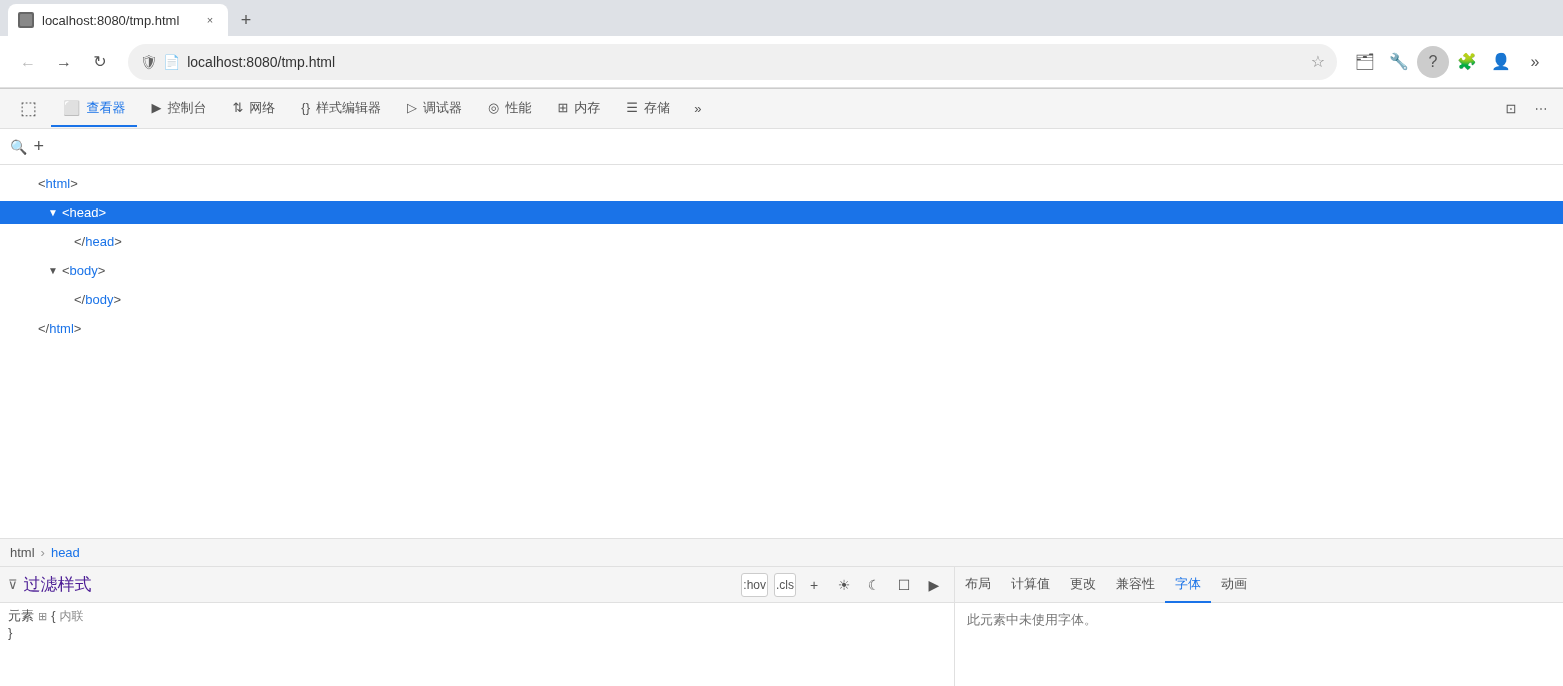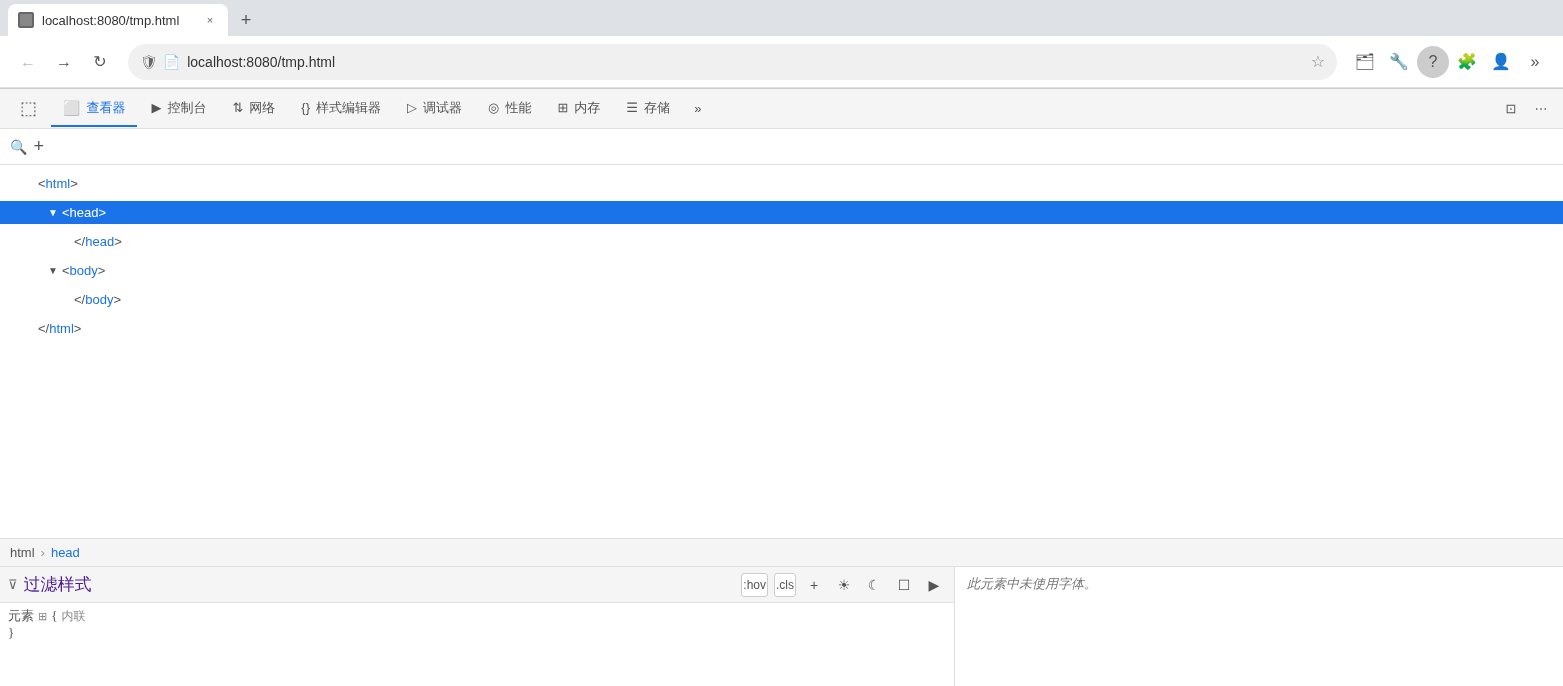--- a/index.html
+++ b/index.html
@@ -64,29 +64,29 @@
     
     .styles-section { display: flex; flex: 0 0 120px; border-top: 1px solid #e0e0e0; }
     .styles-left { flex: 0 0 955px; border-right: 1px solid #e0e0e0; display: flex; flex-direction: column; }
     .styles-right { flex: 1; display: flex; flex-direction: column; }
 
     .styles-toolbar { height: 36px; background: #f5f5f5; display: flex; align-items: center; padding: 0 8px; gap: 6px; border-bottom: 1px solid #e0e0e0; }
     .styles-filter-icon { color: #666; font-size: 13px; }
     .styles-btn { height: 24px; padding: 0 1px; font-size: 12px; color: #555; cursor: pointer; border: 1px solid #ccc; border-radius: 3px; background: #fff; }
     .styles-icon-btn { width: 24px; height: 24px; display: flex; align-items: center; justify-content: center; cursor: pointer; color: #555; font-size: 14px; border-radius: 3px; }
 
-    .styles-content { flex: 1; padding: 4px 8px; font-size: 13px; color: #333; font-family: Liberation Serif, serif; }
+    .styles-content { flex: 1; padding: 4px 8px; font-size: 13px; color: #333; }
     .element-rule { display: flex; align-items: baseline; gap: 4px; flex-wrap: wrap; }
     .rule-selector { color: #555; }
     .rule-brace { color: #555; }
     .rule-inline { color: #888; font-size: 12px; }
     .rule-closing { color: #555; }
 
     .font-panel { flex: 1; padding: 8px 12px; font-size: 13px; color: #555; background: #fff; }
-    .font-empty-msg { color: #777; font-style: italic; }
+    .font-empty-msg { color: #777; }
 
     .right-tabs { height: 36px; background: #f5f5f5; display: flex; align-items: center; border-bottom: 1px solid #e0e0e0; }
     .right-tab { height: 36px; padding: 0 10px; display: flex; align-items: center; font-size: 13px; color: #555; cursor: pointer; border-bottom: 2px solid transparent; }
     .right-tab.active { color: #1a73e8; border-bottom-color: #1a73e8; }
   </style>
 </head>
 <body>
 
 <div class="browser-chrome">
 
@@ -262,20 +262,28 @@
               <span class="rule-brace">{</span>
               <span class="rule-inline">内联</span>
             </div>
             <div>
               <span class="rule-closing">}</span>
             </div>
           </div>
         </div>
 
         <div class="styles-right">
+          <div class="right-tabs">
+            <div class="right-tab">布局</div>
+            <div class="right-tab">计算值</div>
+            <div class="right-tab">更改</div>
+            <div class="right-tab">兼容性</div>
+            <div class="right-tab active">字体</div>
+            <div class="right-tab">动画</div>
+          </div>
           <div class="font-panel">
             <span class="font-empty-msg">此元素中未使用字体。</span>
           </div>
         </div>
 
       </div>
     </div>
 
   </div>
 </div>

